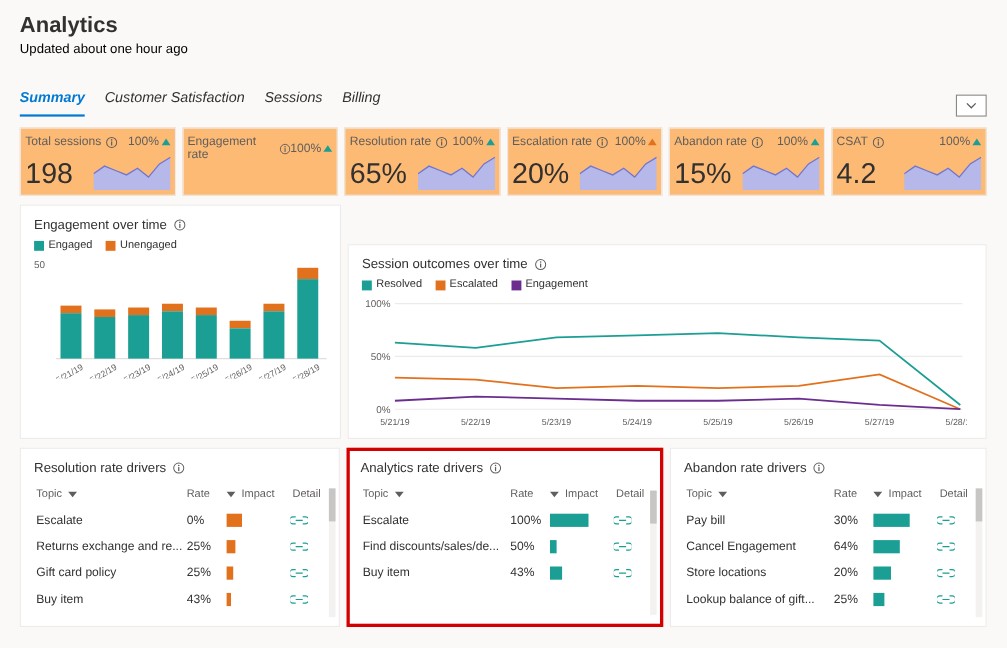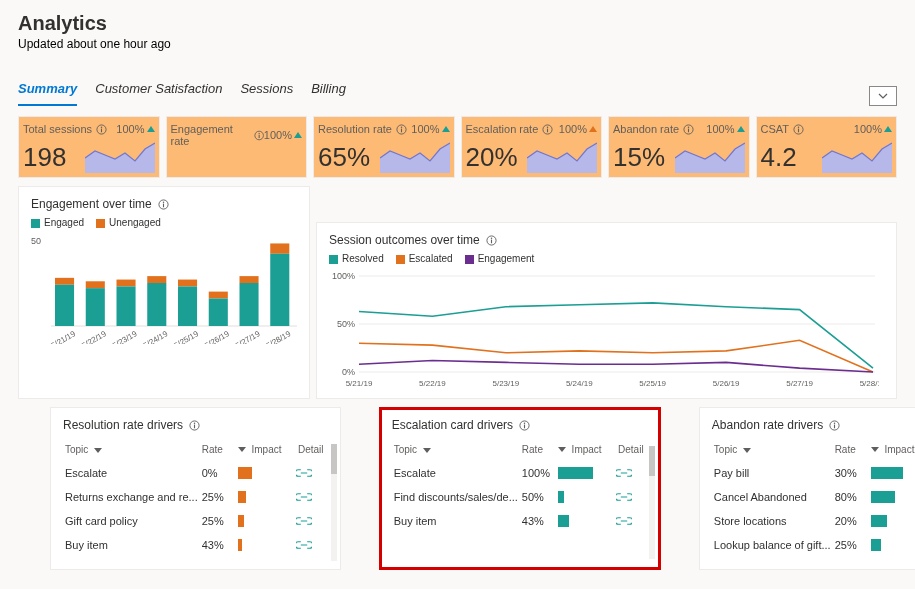--- a/index.html
+++ b/index.html
@@ -44,21 +44,21 @@
 .grid-row { display: flex; gap: 6px; margin-top: 8px; }
 .card { background: #fff; border: 1px solid #edebe9; padding: 10px 12px; }
 .card.small { flex: 0 0 290px; }
 .card.big { flex: 1; margin-top: 36px; }
 .card-title { display: flex; align-items: center; gap: 6px; font-size: 12px; margin-bottom: 6px; }
 .legend { display: flex; gap: 12px; font-size: 10px; margin-bottom: 6px; }
 .legend span { display: flex; align-items: flex-end; gap: 4px; }
 .sw { width: 9px; height: 9px; display: inline-block; }
 
 .drivers-row { display: flex; gap: 6px; margin-top: 8px; }
-.driver-card { flex: 1; background: #fff; border: 1px solid #edebe9; padding: 10px 12px 12px; position: relative; margin-left: 32px; }
+.driver-card { flex: 1; background: #fff; border: 1px solid #edebe9; padding: 10px 12px 12px; position: relative; }
 .driver-card.highlight { border: 3px solid #d40000; padding: 8px 10px 20px; }
 .tbl-head { display: flex; font-size: 10px; color: #605e5c; padding: 6px 0; }
 .tbl-head > div, .tbl-row > div { padding: 0 2px; }
 .c-topic { flex: 1; white-space: nowrap; overflow: hidden; text-overflow: ellipsis; }
 .c-rate { width: 36px; text-align: left; }
 .c-impact { width: 58px; display: flex; align-items: center; }
 .c-detail { width: 34px; text-align: center; color: #605e5c; }
 .tbl-head .c-impact { display:flex; align-items:center; gap:3px; }
 .sort-down { width:0; height:0; border-left:4px solid transparent; border-right:4px solid transparent; border-top:5px solid #605e5c; }
 .tbl-body { }
@@ -398,21 +398,21 @@
               </svg>
             </div>
           </div>
         </div>
         <div class="scrollbar">
           <div class="thumb" style="top:0;height:30px;"></div>
         </div>
       </div>
       <div class="driver-card highlight">
         <div class="card-title">
-          <span>Escalation card drivers</span>
+          <span>Analytics rate drivers</span>
           <svg class="info-ic" viewBox="0 0 12 12">
             <circle cx="6" cy="6" r="5" fill="none" stroke="#605e5c"></circle>
             <circle cx="6" cy="3.5" r="0.8" fill="#605e5c"></circle>
             <rect x="5.4" y="5" width="1.2" height="4" fill="#605e5c"></rect>
           </svg>
         </div>
         <div class="tbl-head">
           <div class="c-topic">Topic <span class="sort-down" style="display:inline-block;vertical-align:middle;margin-left:3px;"></span></div>
           <div class="c-rate">Rate</div>
           <div class="c-impact"><span class="sort-down"></span>&nbsp;Impact</div>
@@ -490,22 +490,22 @@
                 <div class="bar-fg teal" style="width:65%"></div>
               </div>
             </div>
             <div class="c-detail">
               <svg class="link-ic" viewBox="0 0 20 12">
                 <path d="M6 2 H3 a3 3 0 0 0 0 8 h3 M14 2 h3 a3 3 0 0 1 0 8 h-3 M6 6 h8" fill="none" stroke="#1b9e94" stroke-width="1.4"></path>
               </svg>
             </div>
           </div>
           <div class="tbl-row">
-            <div class="c-topic">Cancel Abandoned</div>
-            <div class="c-rate">80%</div>
+            <div class="c-topic">Cancel Engagement</div>
+            <div class="c-rate">64%</div>
             <div class="c-impact">
               <div class="bar-bg">
                 <div class="bar-fg teal" style="width:48%"></div>
               </div>
             </div>
             <div class="c-detail">
               <svg class="link-ic" viewBox="0 0 20 12">
                 <path d="M6 2 H3 a3 3 0 0 0 0 8 h3 M14 2 h3 a3 3 0 0 1 0 8 h-3 M6 6 h8" fill="none" stroke="#1b9e94" stroke-width="1.4"></path>
               </svg>
             </div>

